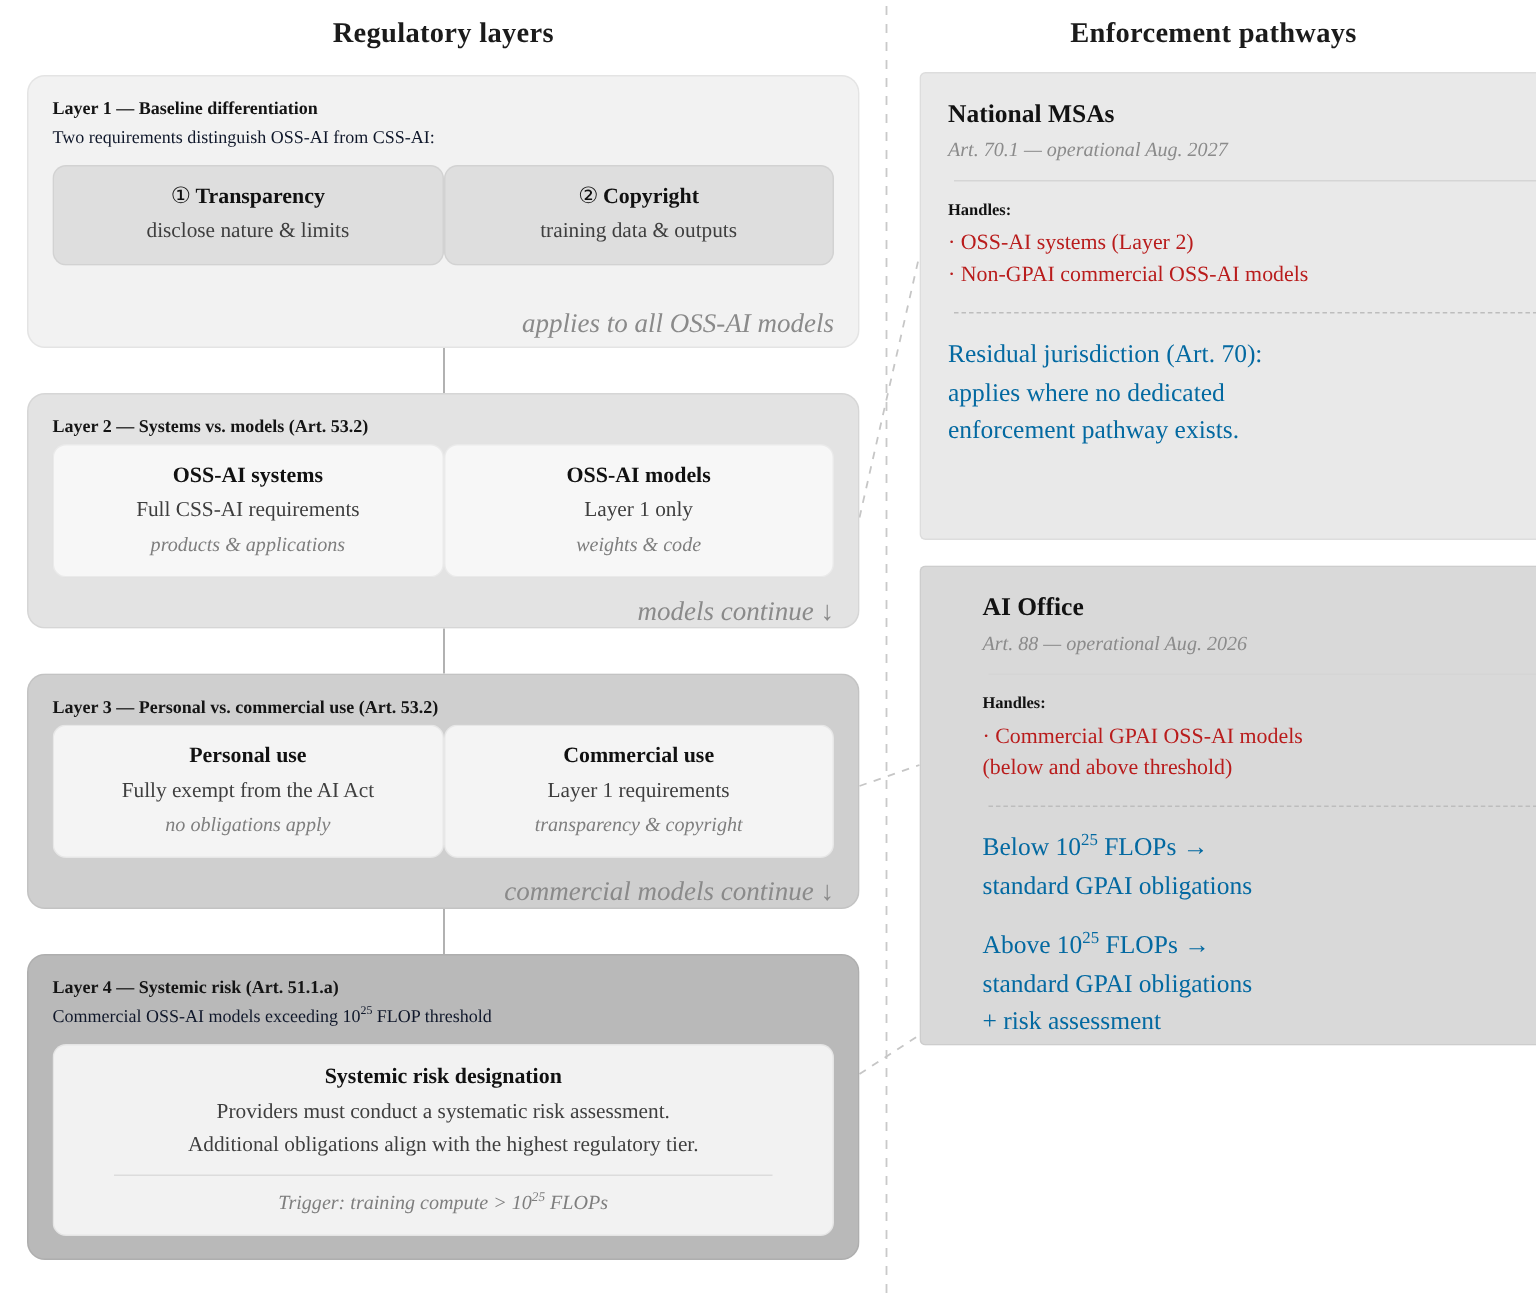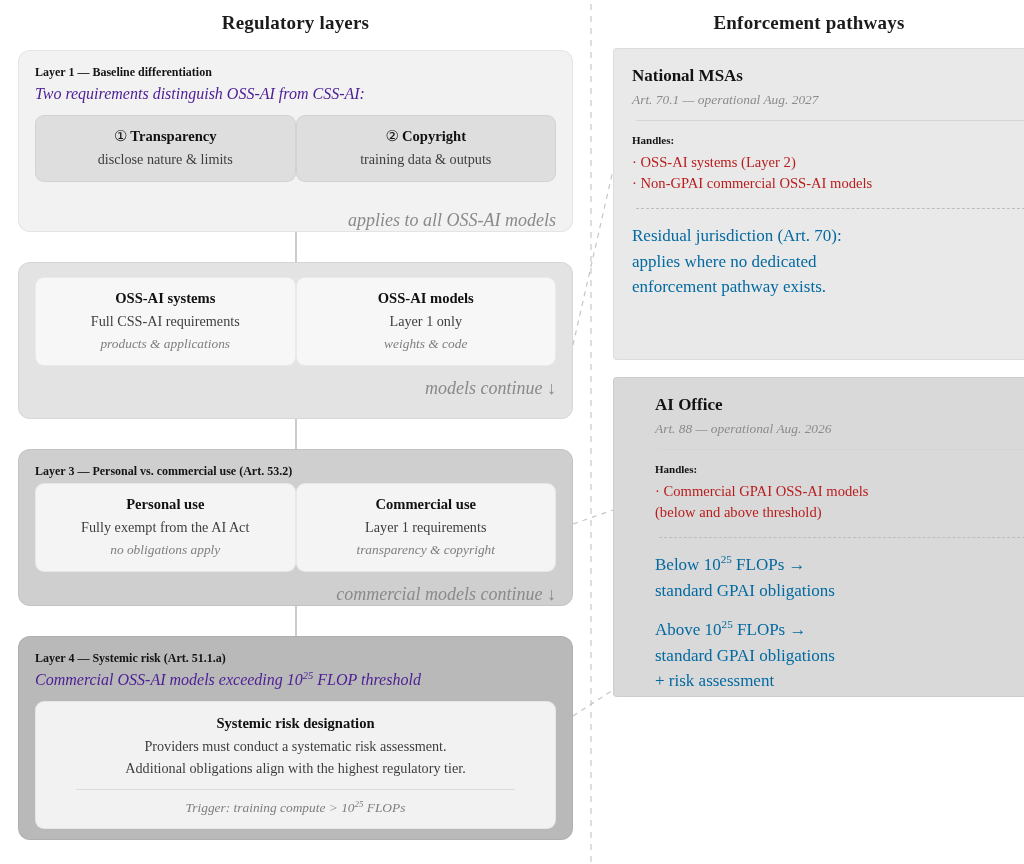--- a/index.html
+++ b/index.html
@@ -39,25 +39,24 @@
     padding:14px 16px 12px 16px;
   }
   .layer-title{
     font-weight:bold;
     font-size:12px;
     color:#141414;
     margin:0 0 4px 0;
     line-height:1.25;
   }
   .layer-sub{
-    font-size:16px;
-    color:#4c1d95;
+    font-size:12px;
+    color:#0f172a;
     margin:0 0 10px 0;
     line-height:1.3;
-    font-style:italic;
   }
   .pair{display:flex;}
   .cell{
     flex:1 1 0;
     box-sizing:border-box;
     border-radius:9px;
     border:1px solid rgba(0,0,0,.05);
     padding:11px 10px 12px 10px;
     text-align:center;
   }
@@ -169,20 +168,21 @@
         <div class="cell-title">
           <span class="num">②</span><span>Copyright</span>
         </div>
         <div class="cell-line">training data &amp; outputs</div>
       </div>
     </div>
     <div class="foot">applies to all OSS-AI models</div>
   </section>
 
   <section class="layer" id="layer2">
+    <div class="layer-title">Layer 2 — Systems vs. models (Art. 53.2)</div>
     <div class="pair">
       <div class="cell">
         <div class="cell-title">OSS-AI systems</div>
         <div class="cell-line">Full CSS-AI requirements</div>
         <div class="cell-note">products &amp; applications</div>
       </div>
       <div class="cell">
         <div class="cell-title">OSS-AI models</div>
         <div class="cell-line">Layer 1 only</div>
         <div class="cell-note">weights &amp; code</div>

